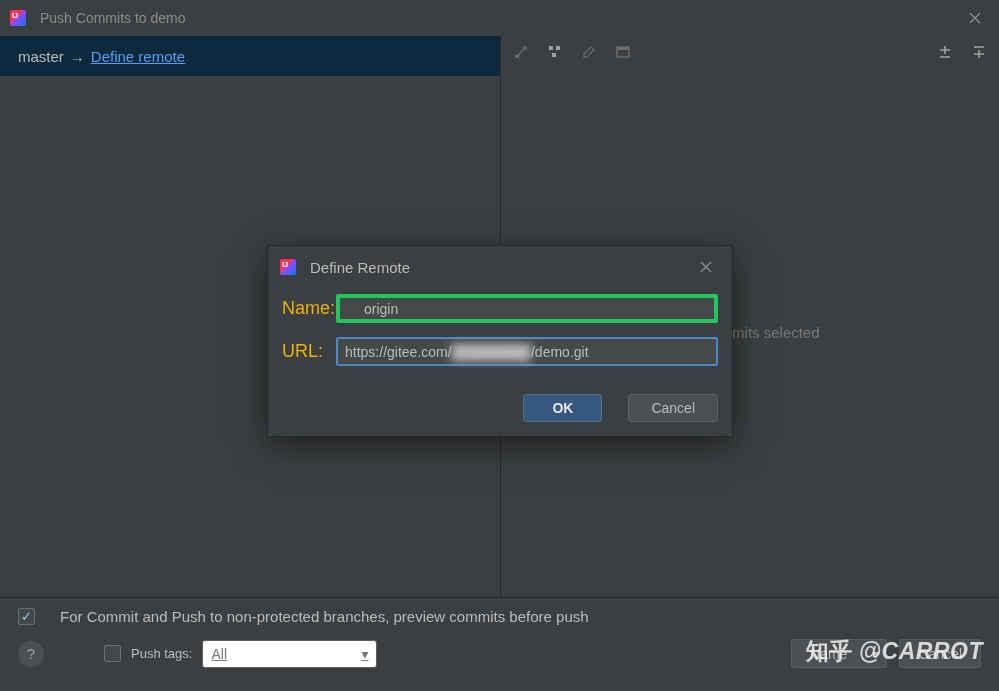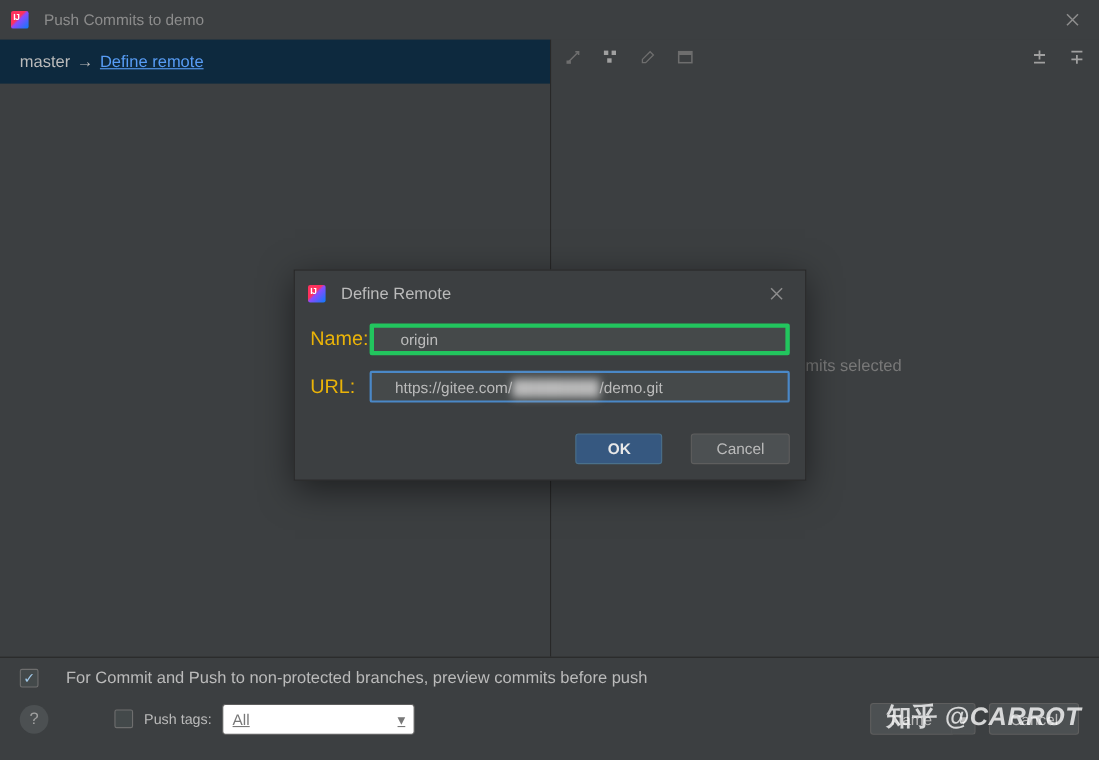--- a/index.html
+++ b/index.html
@@ -112,21 +112,21 @@
 .modal-title-text { color:#bbbbbb; font-size:15px; }
 .modal-body { padding:6px 14px 14px 14px; }
 .form-row { display:flex; align-items:center; margin-bottom:14px; }
 .form-label { width:54px; font-size:18px; color:#eab308; }
 .form-input {
   flex:1; height:29px; background:#45494a;
   border:4px solid #22c55e; border-radius:2px;
   color:#bbbbbb; padding:0 24px; font-size:14px;
   font-family:inherit; outline:none;
 }
-.form-input.focus { border:2px solid #4a88c7; padding:0 21px; }
+.form-input.focus { border:2px solid #4a88c7; padding:0 7px; }
 .modal-actions {
   display:flex; justify-content:flex-end; gap:26px;
   padding:0 14px 14px 14px;
 }
 .btn-primary {
   height:28px; padding:0 28px; background:#365880;
   border:1px solid #4a708b; border-radius:3px;
   color:#e8e8e8; font-size:14px; font-weight:600;
   display:flex; align-items:center; cursor:pointer;
 }

